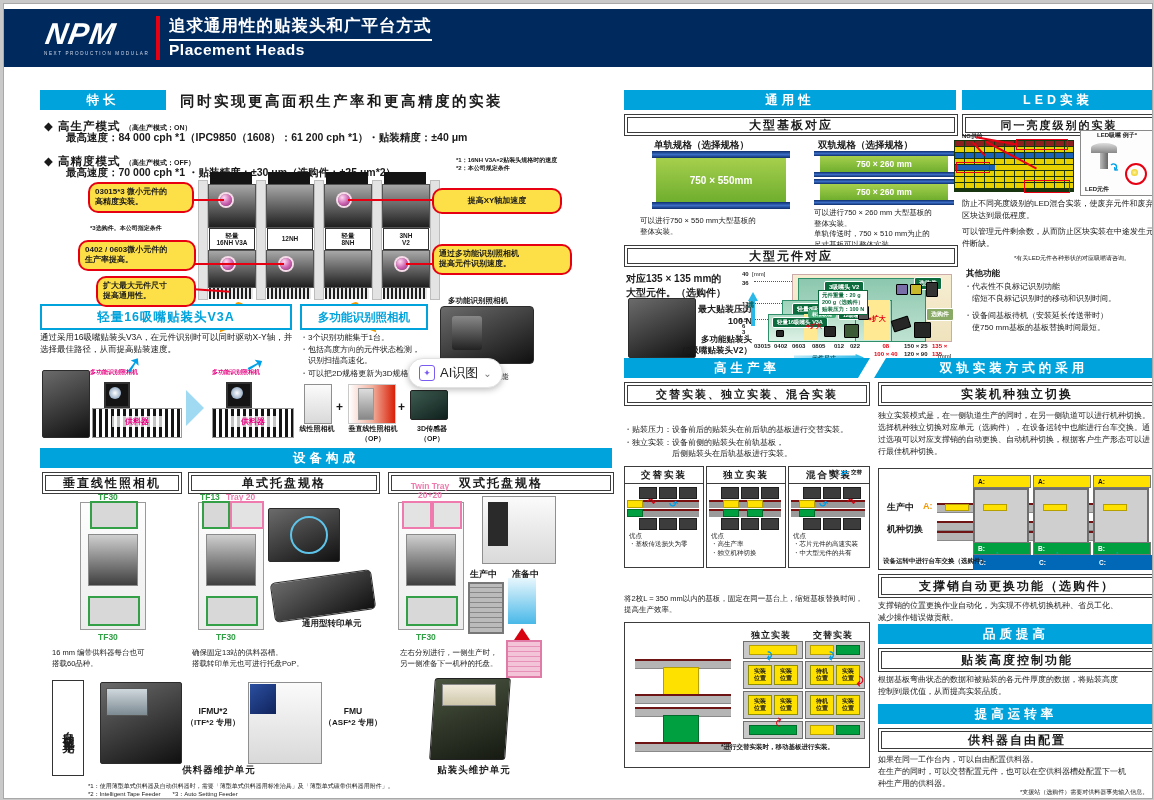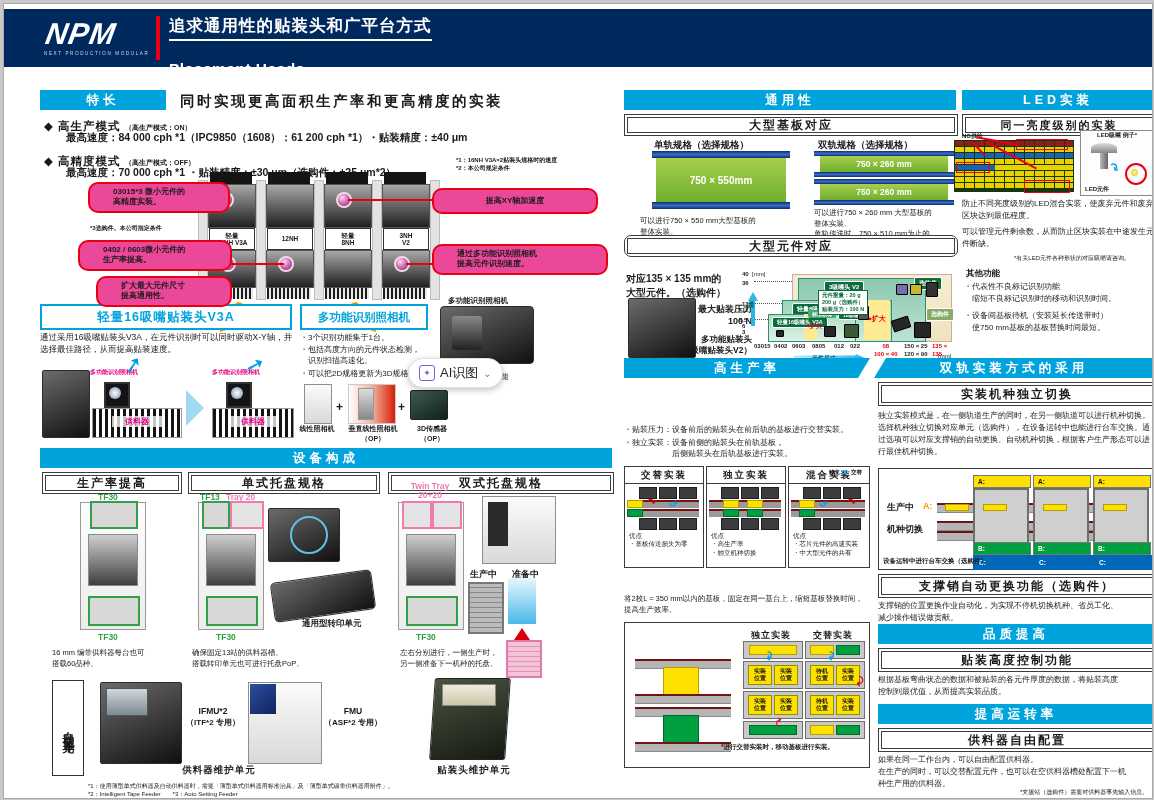--- a/index.html
+++ b/index.html
@@ -13,21 +13,21 @@
   .logo{color:#fff;font-style:italic;font-weight:bold;letter-spacing:1px;}
   .logosub{color:#cfd8e6;font-size:4.6px;letter-spacing:1.6px;}
   .redbar{background:#e60012;}
   .t-zh{color:#fff;font-weight:bold;font-size:16.5px;border-bottom:2px solid #fff;padding-bottom:2px;letter-spacing:1px;}
   .t-en{color:#fff;font-weight:bold;font-size:15.5px;letter-spacing:.5px;}
   
   .banner{background:#00a3dc;color:#fff;font-weight:bold;text-align:center;letter-spacing:4px;font-size:12.5px;display:flex;align-items:center;justify-content:center;}
   .bhead{background:#fff;border:1px solid #3c3c3c;display:flex;align-items:center;justify-content:center;font-weight:bold;font-size:12px;letter-spacing:2px;}
   .bhead::after{content:"";position:absolute;inset:2px;border:1px solid #3c3c3c;pointer-events:none;}
   .cyanhead{border:2px solid #00a3dc;color:#00a3dc;font-weight:bold;background:#fff;display:flex;align-items:center;justify-content:center;}
-  .callout{border:2px solid #e60012;border-radius:10px;background:#ec4899;font-weight:bold;font-size:8px;line-height:1.3;padding:3px 23px;white-space:pre-line;z-index:6;}
+  .callout{border:2px solid #e60012;border-radius:10px;background:#fde047;font-weight:bold;font-size:8px;line-height:1.3;padding:3px 5px;white-space:pre-line;z-index:6;}
   .rline{background:#e60012;height:1.5px;z-index:5;}
   .pdot{width:12px;height:12px;border-radius:50%;background:radial-gradient(circle at 35% 30%,#ffd9f2,#c95fae 55%,#8a3377);box-shadow:0 0 0 2px #f6dbe9;z-index:4;}
   .module{background:linear-gradient(180deg,#a8a8a8,#1f1f1f);border:1px solid #555;}
   .cap-blk{background:#141414;}
   .nstrip{background:repeating-linear-gradient(90deg,#1d1d1d 0 2px,#e8e8e8 2px 4px);}
   .frcol{background:#e3e3e3;border:1px solid #bdbdbd;}
   .hlabel{background:#fff;border:1.5px solid #333;font-size:6.5px;font-weight:bold;line-height:1.15;display:flex;align-items:center;justify-content:center;text-align:center;white-space:pre-line;}
   .barcode{background:repeating-linear-gradient(90deg,#141414 0 3px,#fff 3px 6px);border:1px solid #9a9a9a;}
   .mag{color:#e4007f;font-weight:bold;}
   .photo-dark{background:linear-gradient(155deg,#6b6b6b,#101010);border:1px solid #2c2c2c;border-radius:2px;}
@@ -74,21 +74,21 @@
 </head>
 <body>
 
 <div class="page">
 
   <div class="abs hdr" style="left:0;top:5px;width:1148px;height:58px;">
     <div class="abs logo" style="left:42px;top:8px;font-size:30px;transform:skewX(-10deg);">NPM</div>
     <div class="abs logosub" style="left:40px;top:42px;">NEXT PRODUCTION MODULAR</div>
     <div class="abs redbar" style="left:152px;top:7px;width:4px;height:44px;"></div>
     <div class="abs t-zh" style="left:165px;top:6px;">追求通用性的贴装头和广平台方式</div>
-    <div class="abs t-en" style="left:165px;top:51px;">Placement Heads</div>
+    <div class="abs t-en" style="left:165px;top:32px;">Placement Heads</div>
   </div>
 
   <div class="abs banner" style="left:36px;top:86px;width:126px;height:20px;">特长</div>
   <div class="abs b" style="left:176px;top:88px;font-size:14.5px;letter-spacing:2.5px;">同时实现更高面积生产率和更高精度的实装</div>
 
   <div class="abs" style="left:40px;top:112px;">
     <span class="b" style="font-size:11.5px;letter-spacing:1px;">◆ 高生产模式</span>
     <span class="b" style="font-size:7px;">（高生产模式：ON）</span>
   </div>
   <div class="abs b" style="left:62px;top:127px;font-size:10.5px;">最高速度：84 000 cph *1（IPC9850（1608）：61 200 cph *1）・贴装精度：±40 μm</div>
@@ -202,21 +202,21 @@
   <div class="abs" style="left:344px;top:380px;width:46px;height:38px;background:linear-gradient(90deg,#fff,#f2b3a0,#d81f06);border:1px solid #c9c9c9;"></div>
   <div class="abs" style="left:354px;top:384px;width:14px;height:30px;background:linear-gradient(#ddd,#888);border:1px solid #999;"></div>
   <div class="abs b" style="left:394px;top:396px;font-size:12px;">+</div>
   <div class="abs" style="left:406px;top:386px;width:36px;height:28px;background:linear-gradient(150deg,#3d5c52,#10201c);border:1px solid #222;border-radius:2px;"></div>
   <div class="abs b ctr" style="left:288px;top:420px;width:50px;font-size:7px;">线性照相机</div>
   <div class="abs b ctr" style="left:338px;top:420px;width:62px;font-size:7px;">垂直线性照相机（OP）</div>
   <div class="abs b ctr" style="left:402px;top:420px;width:52px;font-size:7px;">3D传感器（OP）</div>
 
   <div class="abs banner" style="left:36px;top:444px;width:572px;height:20px;">设备构成</div>
 
-  <div class="abs bhead" style="left:38px;top:468px;width:138px;height:20px;">生产率提高</div>
+  <div class="abs bhead" style="left:38px;top:468px;width:138px;height:20px;">垂直线性照相机</div>
   <div class="abs bhead" style="left:384px;top:468px;width:224px;height:20px;">双式托盘规格</div>
   <div class="abs bhead" style="left:184px;top:468px;width:190px;height:20px;">单式托盘规格</div>
 
   <div>
     <div class="abs gtag" style="left:94px;top:488px;">TF30</div>
     <div class="abs smt" style="left:76px;top:498px;width:64px;height:126px;"></div>
     <div class="abs gframe" style="left:86px;top:497px;width:44px;height:24px;"></div>
     <div class="abs mwin" style="left:84px;top:530px;width:48px;height:50px;"></div>
     <div class="abs gframe" style="left:84px;top:592px;width:48px;height:26px;"></div>
     <div class="abs gtag" style="left:94px;top:628px;">TF30</div>
@@ -297,21 +297,21 @@
     <div class="abs rail" style="left:810px;top:168px;width:140px;height:5px;"></div>
     <div class="abs rail" style="left:810px;top:175px;width:140px;height:5px;"></div>
     <div class="abs greenboard" style="left:816px;top:180px;width:128px;height:16px;font-size:8.5px;">750 × 260 mm</div>
     <div class="abs rail" style="left:810px;top:196px;width:140px;height:5px;"></div>
   </div>
   <div class="abs cap" style="left:810px;top:204px;width:150px;">可以进行750 × 260 mm 大型基板的
 整体实装。
 单轨传送时，750 × 510 mm为止的
 尺寸基板可以整体实装。</div>
 
-  <div class="abs bhead" style="left:620px;top:231px;width:332px;height:20px;border-radius:7px;">大型元件对应</div>
+  <div class="abs bhead" style="left:620px;top:241px;width:332px;height:20px;">大型元件对应</div>
   <div class="abs b pre" style="left:622px;top:268px;font-size:10px;line-height:1.35;">对应135 × 135 mm的
 大型元件。（选购件）</div>
   <div class="abs photo-dark" style="left:624px;top:294px;width:66px;height:58px;"></div>
   <div class="abs b pre" style="left:664px;top:300px;width:84px;font-size:9px;text-align:right;line-height:1.3;">最大贴装压力
 100 N</div>
   <div class="abs b pre" style="left:652px;top:330px;width:96px;font-size:8.5px;text-align:right;line-height:1.3;">多功能贴装头
 （3吸嘴贴装头V2）</div>
 
   <div class="abs" style="left:742px;top:266px;width:210px;height:88px;">
     <div class="abs tiny" style="left:6px;top:0;">[mm]</div>
@@ -368,20 +368,21 @@
 100 × 40</div>
     <div class="abs tiny b pre" style="left:158px;top:72px;text-align:center;">150 × 25
 120 × 90</div>
     <div class="abs tiny b redtxt" style="left:186px;top:72px;">135 × 135</div>
     <div class="abs tiny" style="left:192px;top:82px;">[mm]</div>
     <div class="abs" style="left:48px;top:84px;width:70px;height:7px;background:linear-gradient(90deg,#bfe9f7,#29b8e8);clip-path:polygon(0 20%,88% 20%,88% 0,100% 50%,88% 100%,88% 80%,0 80%);"></div>
     <div class="abs tiny b" style="left:66px;top:84px;color:#056;">元件尺寸</div>
   </div>
 
   <div class="abs banner" style="left:620px;top:354px;width:246px;height:20px;clip-path:polygon(0 0,100% 0,calc(100% - 12px) 100%,0 100%);">高生产率</div>
+  <div class="abs bhead" style="left:620px;top:378px;width:244px;height:22px;font-size:11px;">交替实装、独立实装、混合实装</div>
   <div class="abs" style="left:620px;top:420px;width:246px;font-size:8px;">・贴装压力：设备前后的贴装头在前后轨的基板进行交替实装。</div>
   <div class="abs pre" style="left:620px;top:433px;width:246px;font-size:8px;line-height:1.4;">・独立实装：设备前侧的贴装头在前轨基板，
 　　　　　　后侧贴装头在后轨基板进行实装。</div>
 
   <div class="abs minibox" style="left:620px;top:462px;width:78px;height:100px;">
     <div class="minittl" style="height:16px;">交替实装</div>
     <div style="position:relative;height:46px;">
       <div class="abs mblk" style="left:14px;top:3px;width:16px;height:10px;"></div>
       <div class="abs mblk" style="left:34px;top:3px;width:16px;height:10px;"></div>
       <div class="abs mblk" style="left:54px;top:3px;width:16px;height:10px;"></div>

